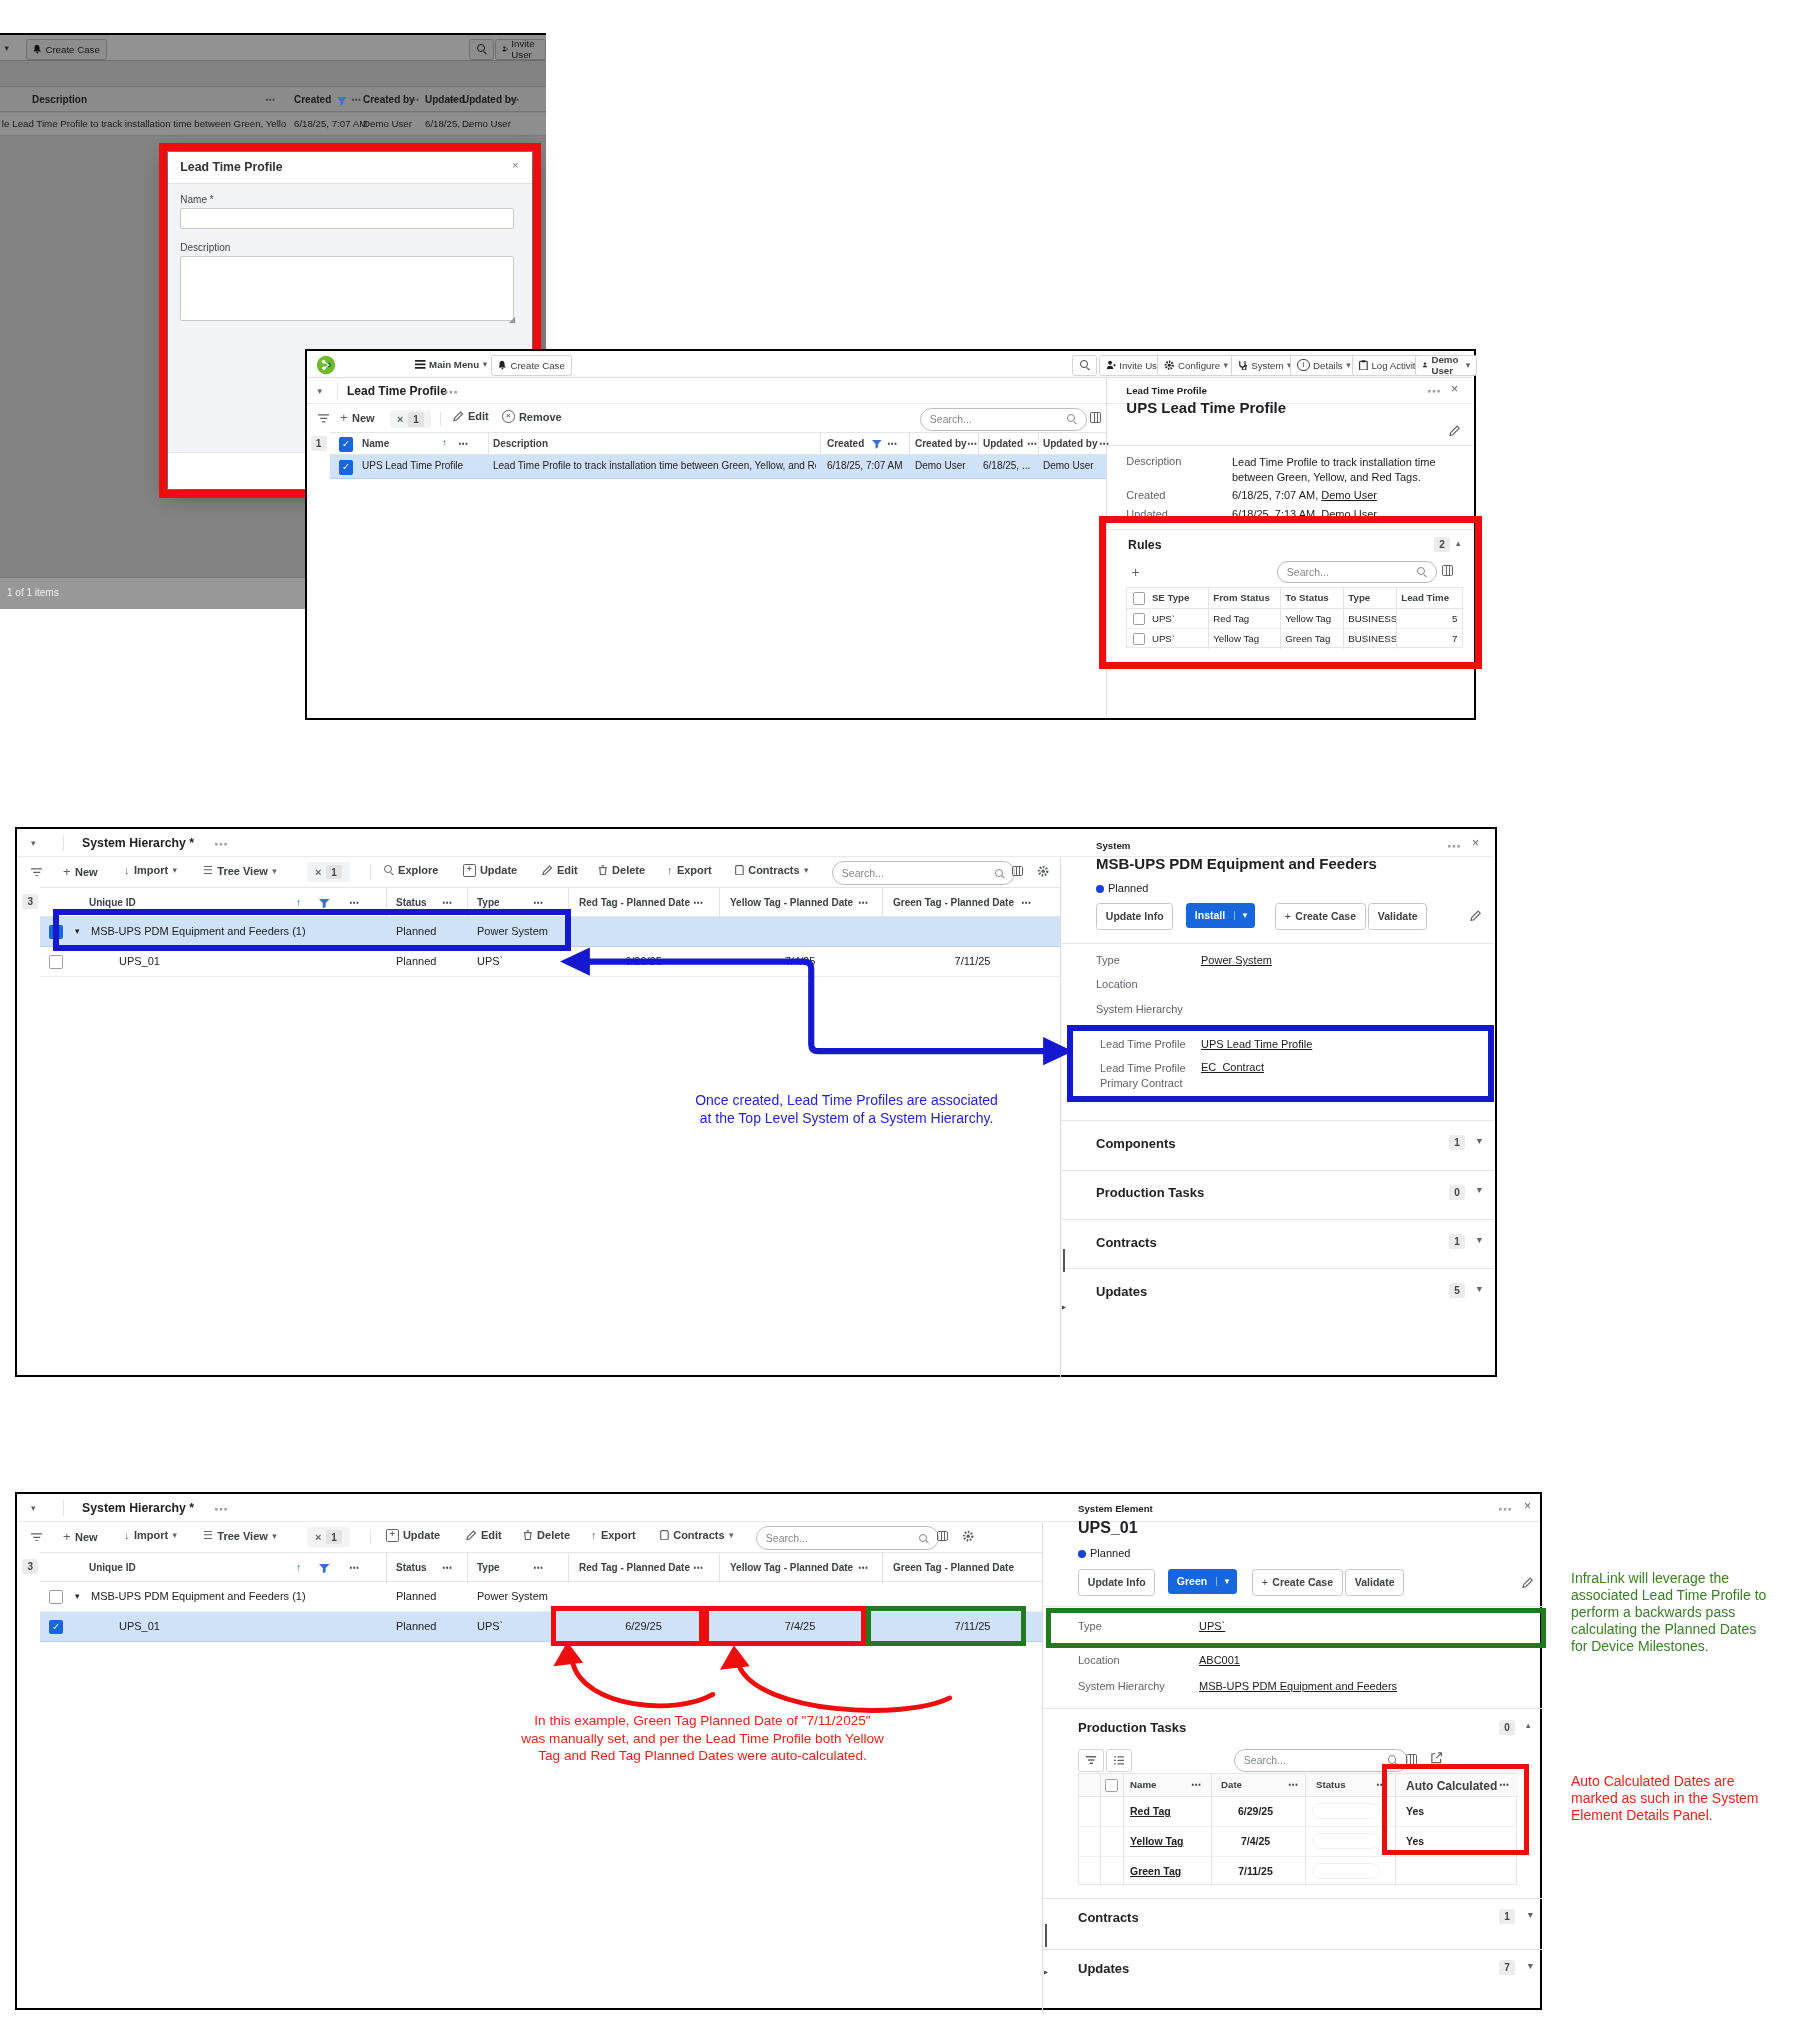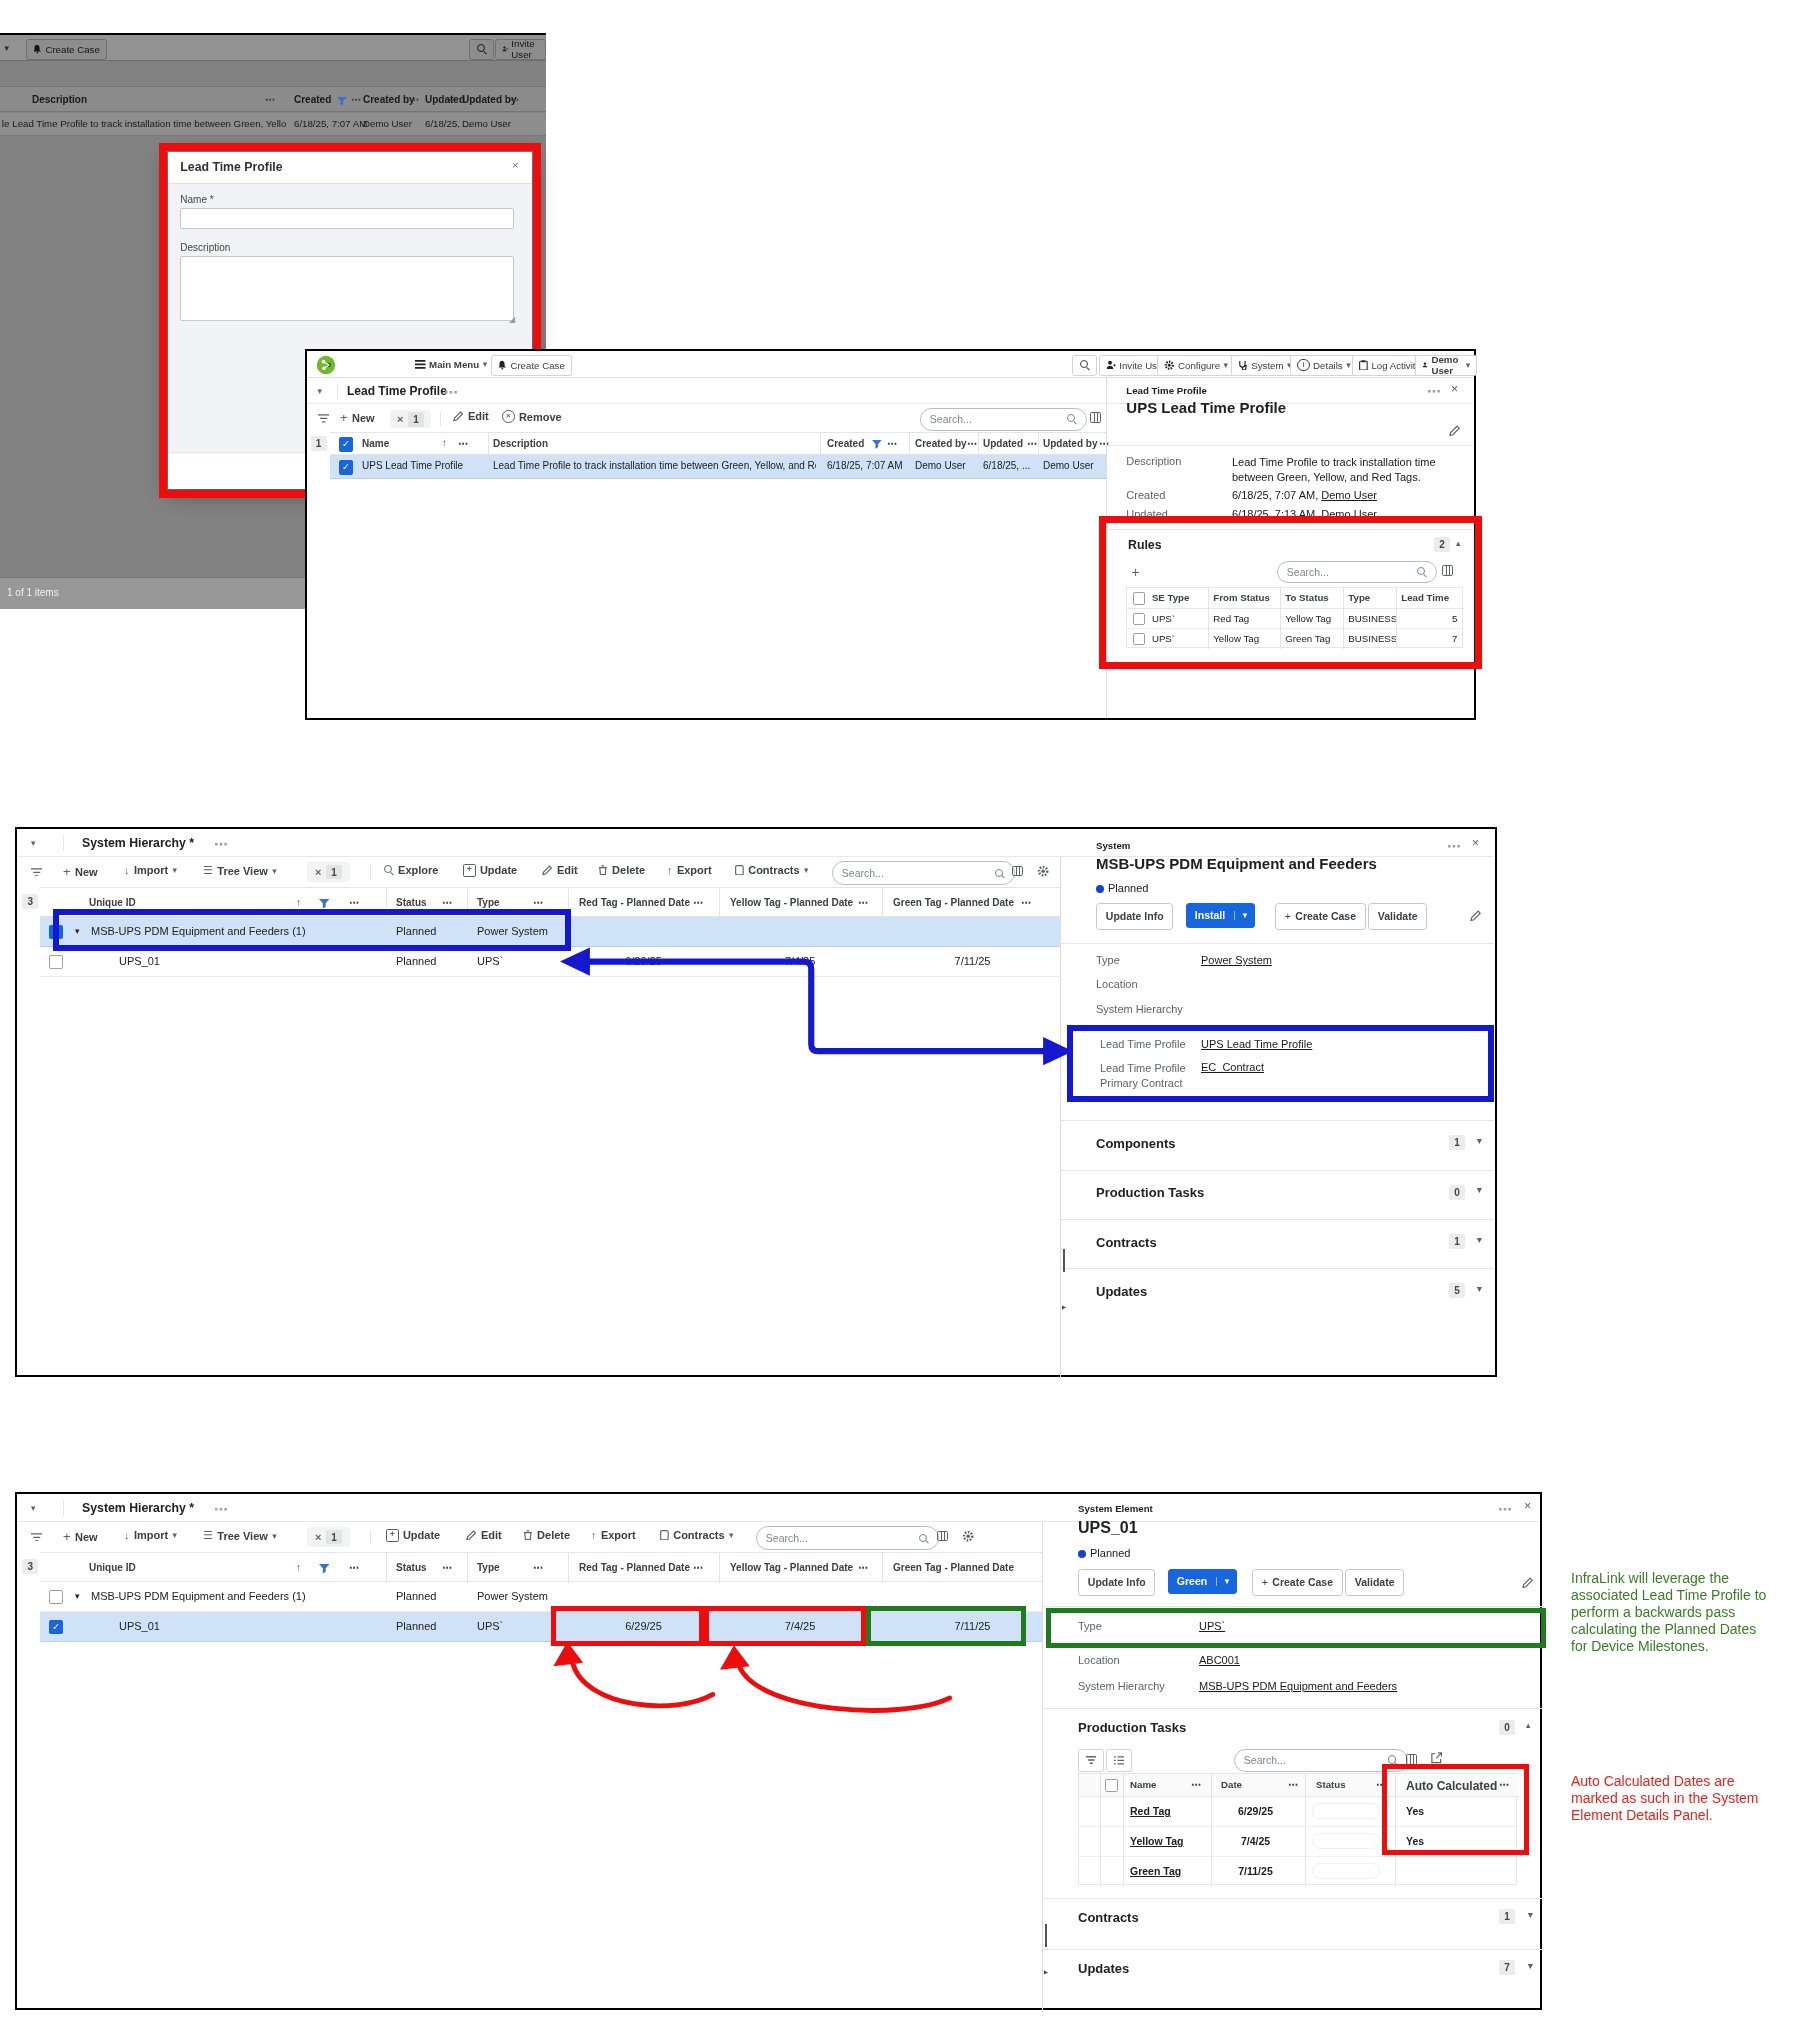--- a/index.html
+++ b/index.html
@@ -512,20 +512,22 @@
   <div class="bx" style="left:53px;top:909px;width:518px;height:42px;border:6.1px solid #1418cf;"></div>
 
   <div class="bx" style="left:1067px;top:1025px;width:427px;height:77px;border:6.1px solid #1418cf;"></div>
 
   <svg class="abs" style="left:553px;top:944px;" width="527" height="123" viewBox="0 0 600 140">
     <path d="M38 20 H286 Q294 20 294 28 V114 Q294 122 302 122 H562" fill="none" stroke="#1418cf" stroke-width="7"></path>
     <polygon points="8,20 42,4 42,36" fill="#1418cf"></polygon>
     <polygon points="592,122 558,106 558,138" fill="#1418cf"></polygon>
   </svg>
 
+  <div class="ann" style="left:614px;top:1092px;width:465px;text-align:center;font-size:14px;line-height:17.6px;color:#2522d6;">Once created, Lead Time Profiles are associated
+at the Top Level System of a System Hierarchy.</div>
 
   <div class="scr" style="left:15px;top:1492px;width:1527px;height:518px;">
 
     <div class="abs" style="left:0;top:0;width:1522px;height:28px;border-bottom:0.9px solid #e8e8e8;">
       <span class="abs caret" style="left:14px;top:8.8px;">▾</span>
       <div class="vline" style="left:46px;top:6.1px;height:16px;"></div>
       <span class="abs bold" style="left:65px;top:7px;font-size:12.3px;">System Hierarchy *</span>
       <span class="abs dots" style="left:197px;top:7px;">⋯</span>
     </div>
 
@@ -747,20 +749,23 @@
 
   <div class="bx" style="left:1382px;top:1764px;width:147px;height:91px;border:5.3px solid #ee0d0d;"></div>
 
   <svg class="abs" style="left:527px;top:1624px;" width="456" height="97" viewBox="0 0 520 110">
     <path d="M212 80 C 170 104, 66 96, 52 44" fill="none" stroke="#ee0d0d" stroke-width="5.5" stroke-linecap="round"></path>
     <polygon points="46,20 30,48 64,44" fill="#ee0d0d"></polygon>
     <path d="M482 84 C 430 110, 266 102, 242 48" fill="none" stroke="#ee0d0d" stroke-width="5.5" stroke-linecap="round"></path>
     <polygon points="236,24 220,52 254,48" fill="#ee0d0d"></polygon>
   </svg>
 
+  <div class="ann" style="left:492px;top:1712px;width:421px;text-align:center;font-size:13.6px;line-height:17.6px;color:#e8231a;">In this example, Green Tag Planned Date of "7/11/2025"
+was manually set, and per the Lead Time Profile both Yellow
+Tag and Red Tag Planned Dates were auto-calculated.</div>
 
   <div class="ann" style="left:1571px;top:1570px;width:255px;font-size:14px;line-height:17px;color:#3a7d25;">InfraLink will leverage the
 associated Lead Time Profile to
 perform a backwards pass
 calculating the Planned Dates
 for Device Milestones.</div>
 
   <div class="ann" style="left:1571px;top:1773px;width:255px;font-size:14px;line-height:17px;color:#e8231a;">Auto Calculated Dates are
 marked as such in the System
 Element Details Panel.</div>

